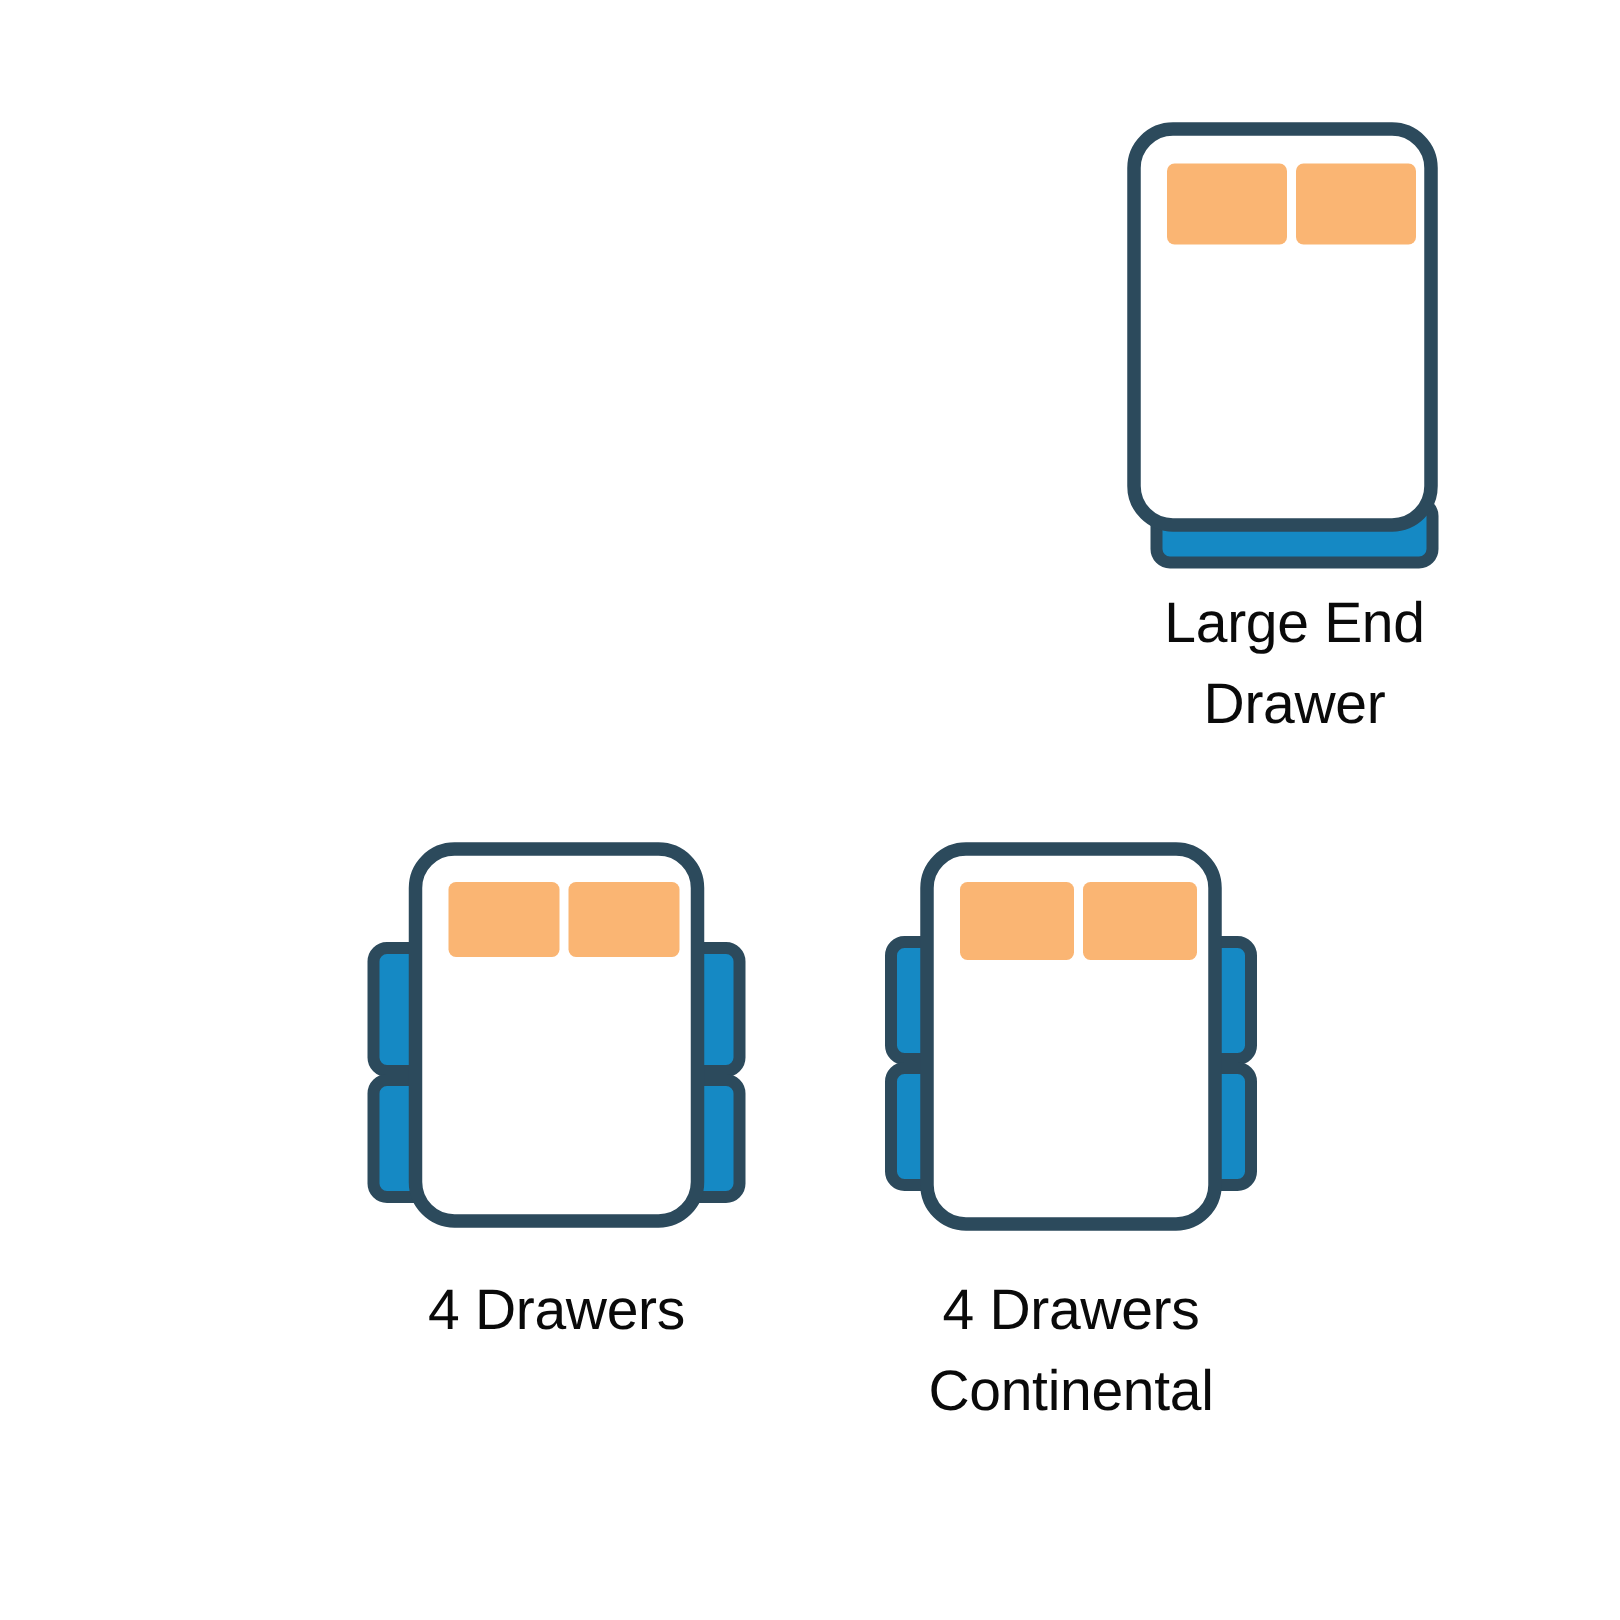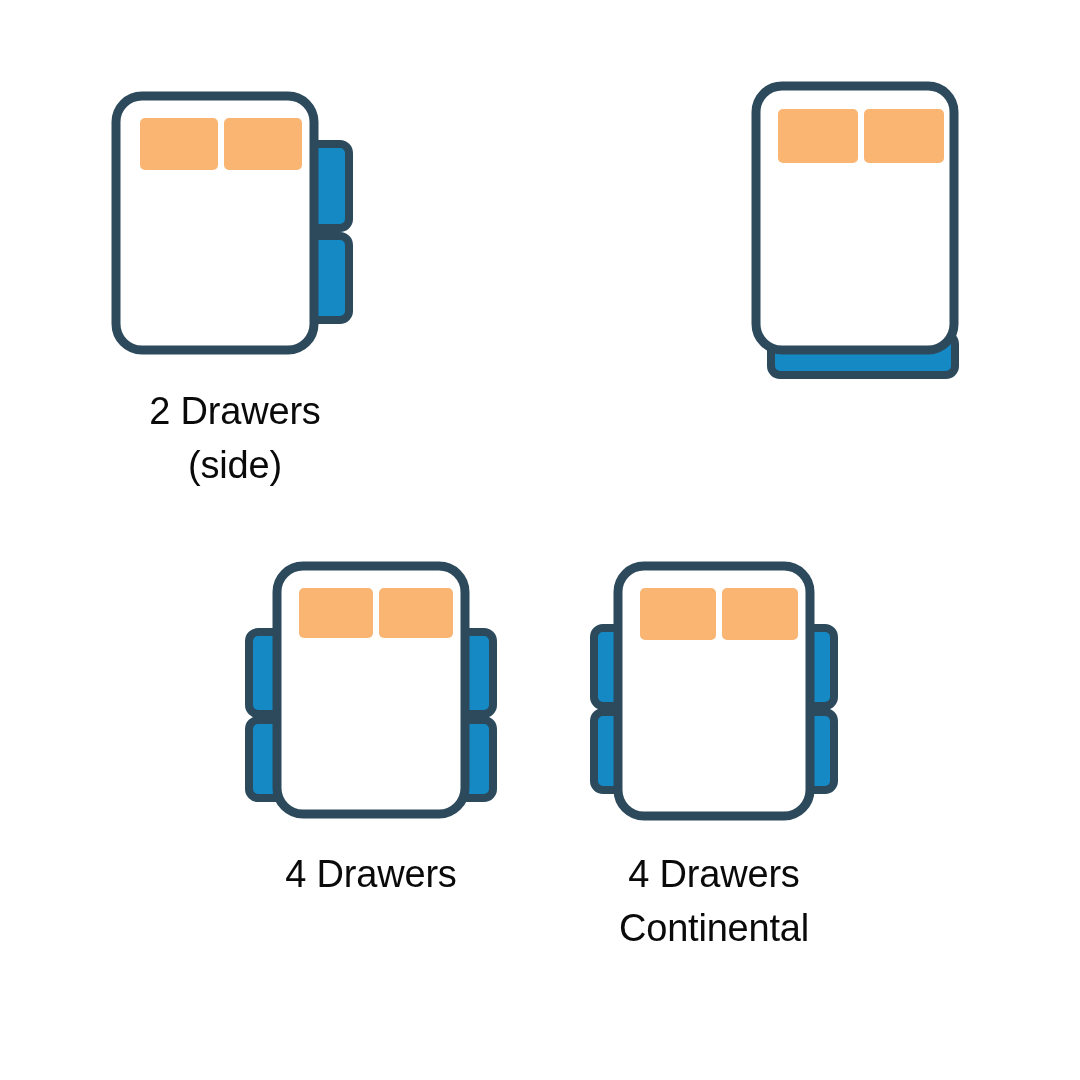--- a/index.html
+++ b/index.html
@@ -37,46 +37,34 @@
     line-height: 1.42;
     letter-spacing: -0.2px;
     white-space: pre-line;
   }
 </style>
 </head>
 <body>
 
 <div id="canvas">
 
-  <div class="bed-item" style="left:110px; top:90px; width:250px;">
-    <svg class="bed-svg" width="250" height="275" viewBox="0 0 250 275">
-
-      <rect x="193" y="54" width="46" height="84" rx="9" ry="9" fill="#1589c4" stroke="#2c4a5c" stroke-width="8"></rect>
-      <rect x="193" y="146" width="46" height="84" rx="9" ry="9" fill="#1589c4" stroke="#2c4a5c" stroke-width="8"></rect>
-
-      <rect x="6" y="6" width="198" height="254" rx="26" ry="26" fill="#ffffff" stroke="#2c4a5c" stroke-width="9"></rect>
-
-      <rect x="30" y="28" width="78" height="52" rx="5" ry="5" fill="#fab573"></rect>
-      <rect x="114" y="28" width="78" height="52" rx="5" ry="5" fill="#fab573"></rect>
-    </svg>
-    <div class="bed-label" style="top:295px;">2 Drawers
-(side)</div>
-  </div>
 
 
   <div class="bed-item" style="left:750px; top:80px; width:226px;">
     <svg class="bed-svg" width="226" height="300" viewBox="0 0 226 300">
 
       <rect x="21" y="255" width="184" height="40" rx="9" ry="9" fill="#1589c4" stroke="#2c4a5c" stroke-width="8"></rect>
 
       <rect x="6" y="6" width="198" height="264" rx="26" ry="26" fill="#ffffff" stroke="#2c4a5c" stroke-width="9"></rect>
 
       <rect x="28" y="29" width="80" height="54" rx="5" ry="5" fill="#fab573"></rect>
       <rect x="114" y="29" width="80" height="54" rx="5" ry="5" fill="#fab573"></rect>
     </svg>
+    <div class="bed-label" style="top:310px;">Large End
+Drawer</div>
   </div>
 
   <div class="bed-item" style="left:243px; top:560px; width:256px;">
     <svg class="bed-svg" width="256" height="265" viewBox="0 0 256 265">
 
       <rect x="6" y="72" width="44" height="82" rx="9" ry="9" fill="#1589c4" stroke="#2c4a5c" stroke-width="8"></rect>
       <rect x="6" y="160" width="44" height="78" rx="9" ry="9" fill="#1589c4" stroke="#2c4a5c" stroke-width="8"></rect>
 
       <rect x="206" y="72" width="44" height="82" rx="9" ry="9" fill="#1589c4" stroke="#2c4a5c" stroke-width="8"></rect>
       <rect x="206" y="160" width="44" height="78" rx="9" ry="9" fill="#1589c4" stroke="#2c4a5c" stroke-width="8"></rect>

